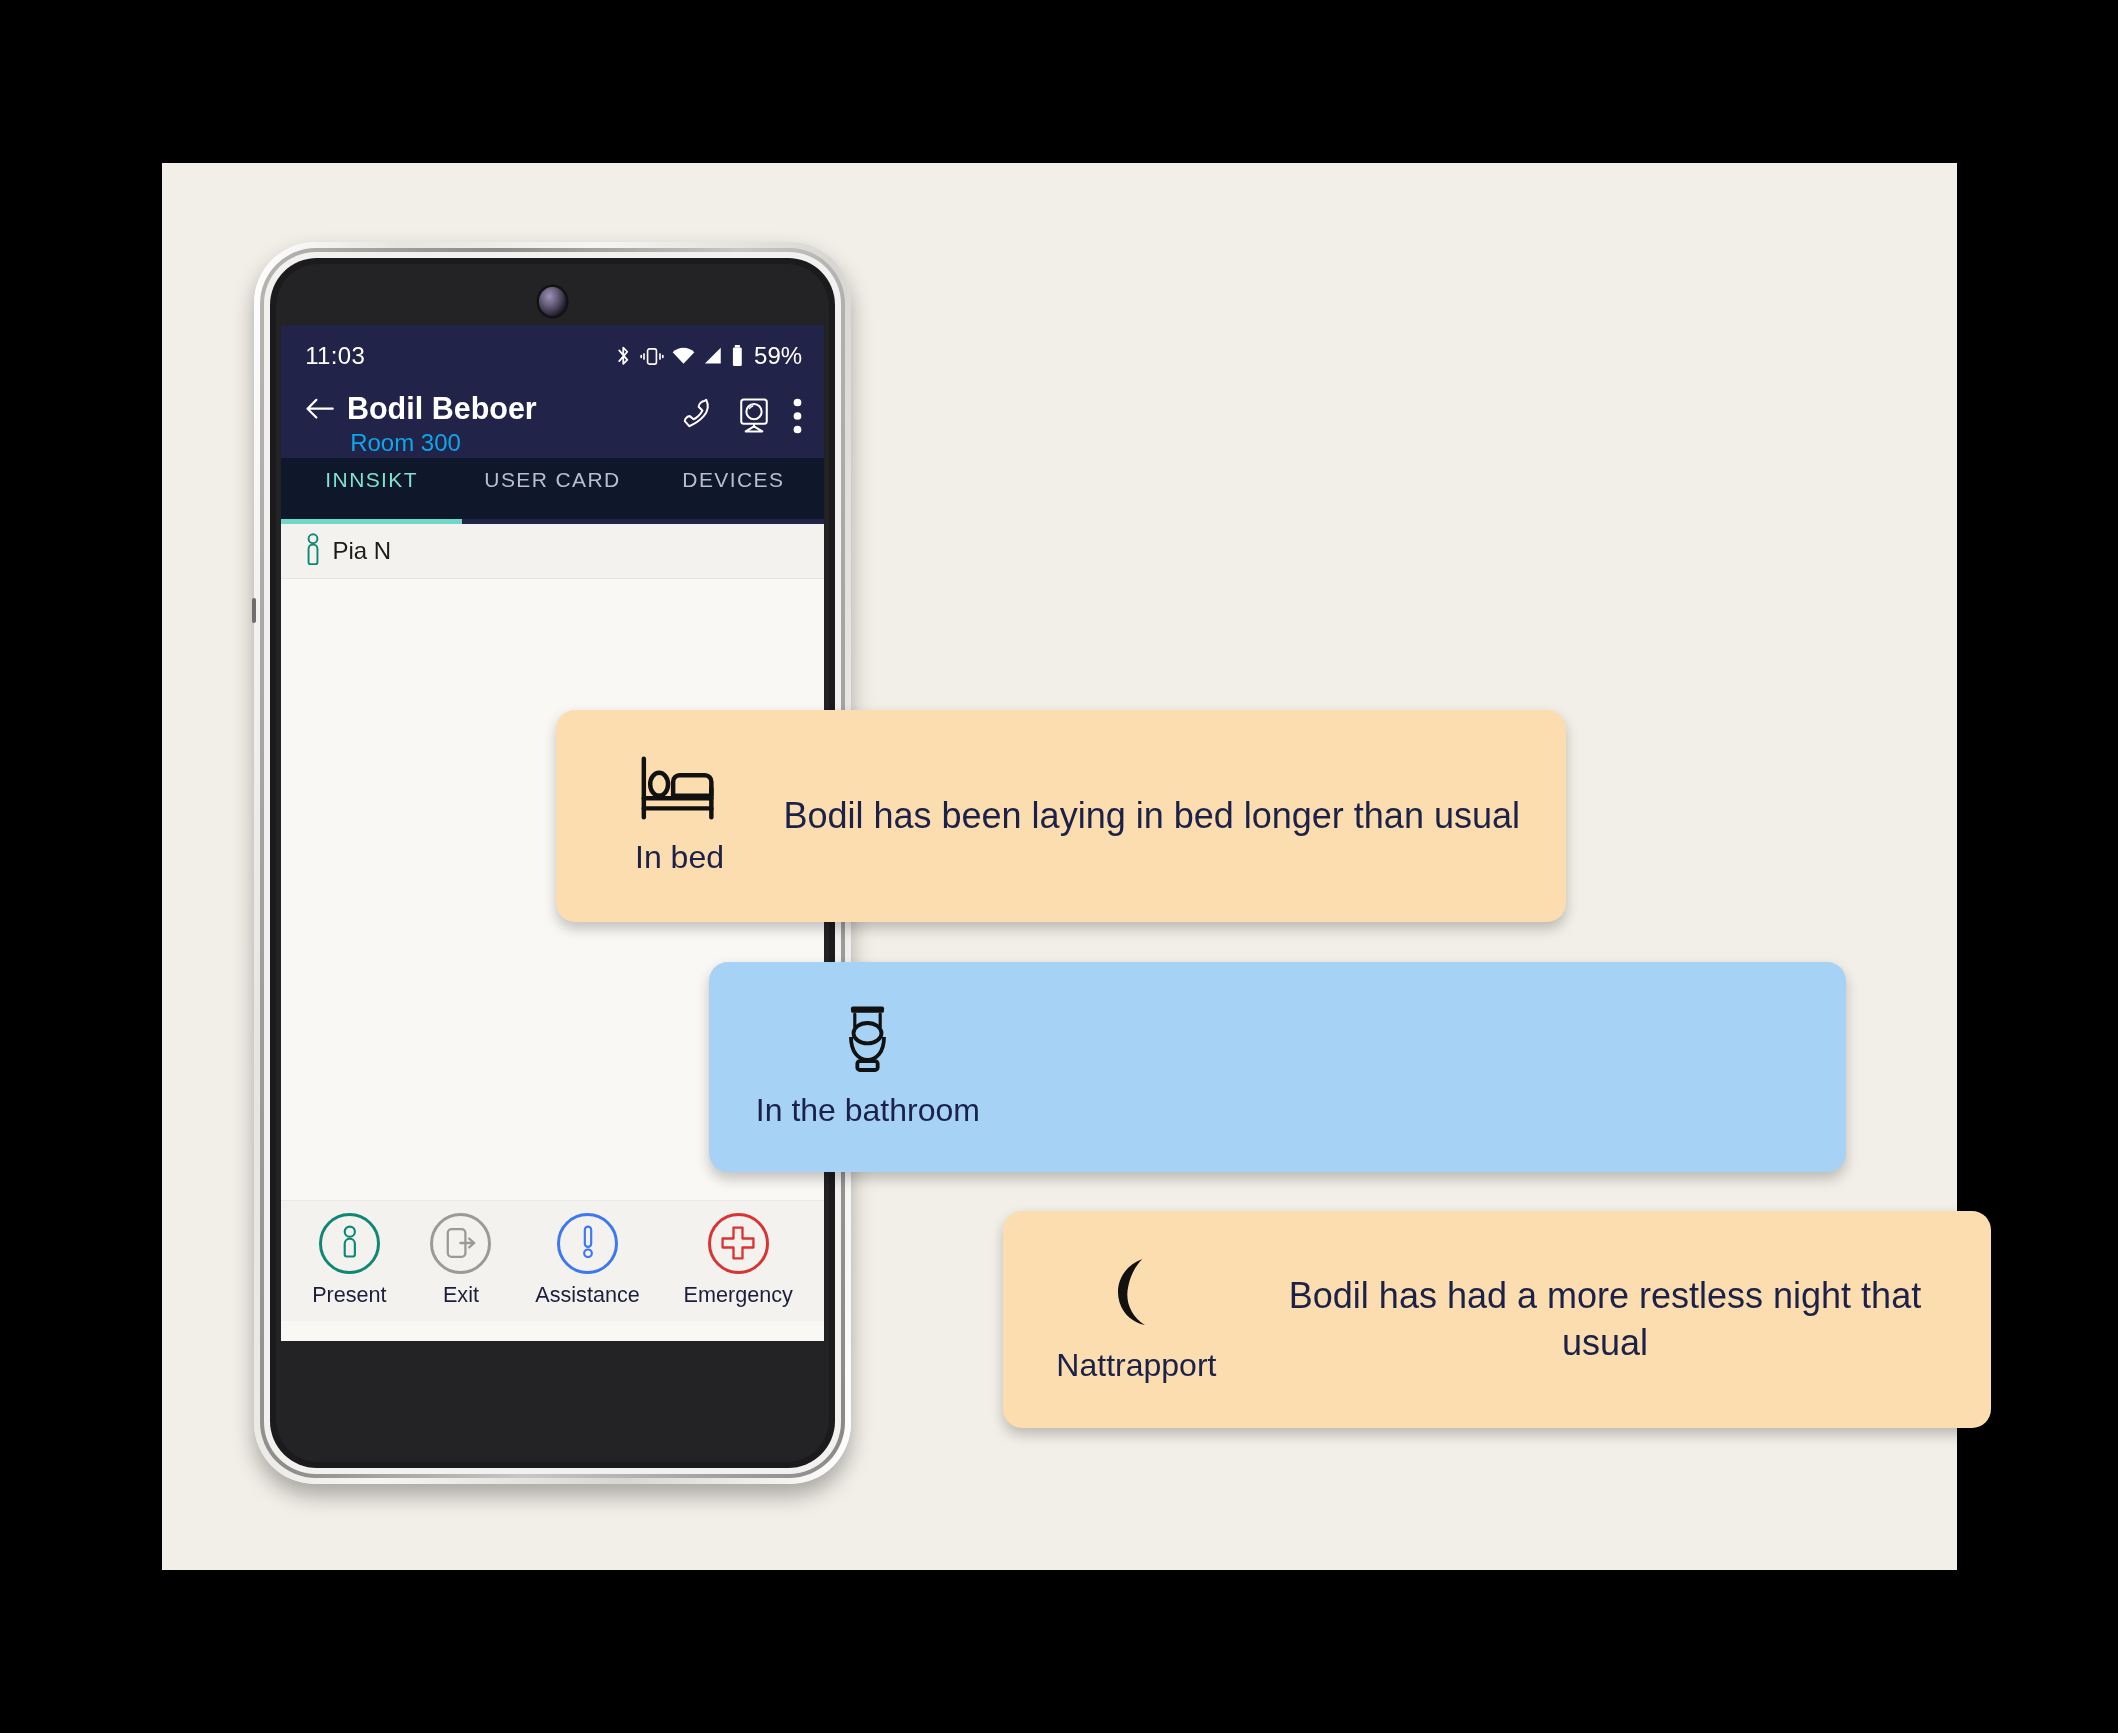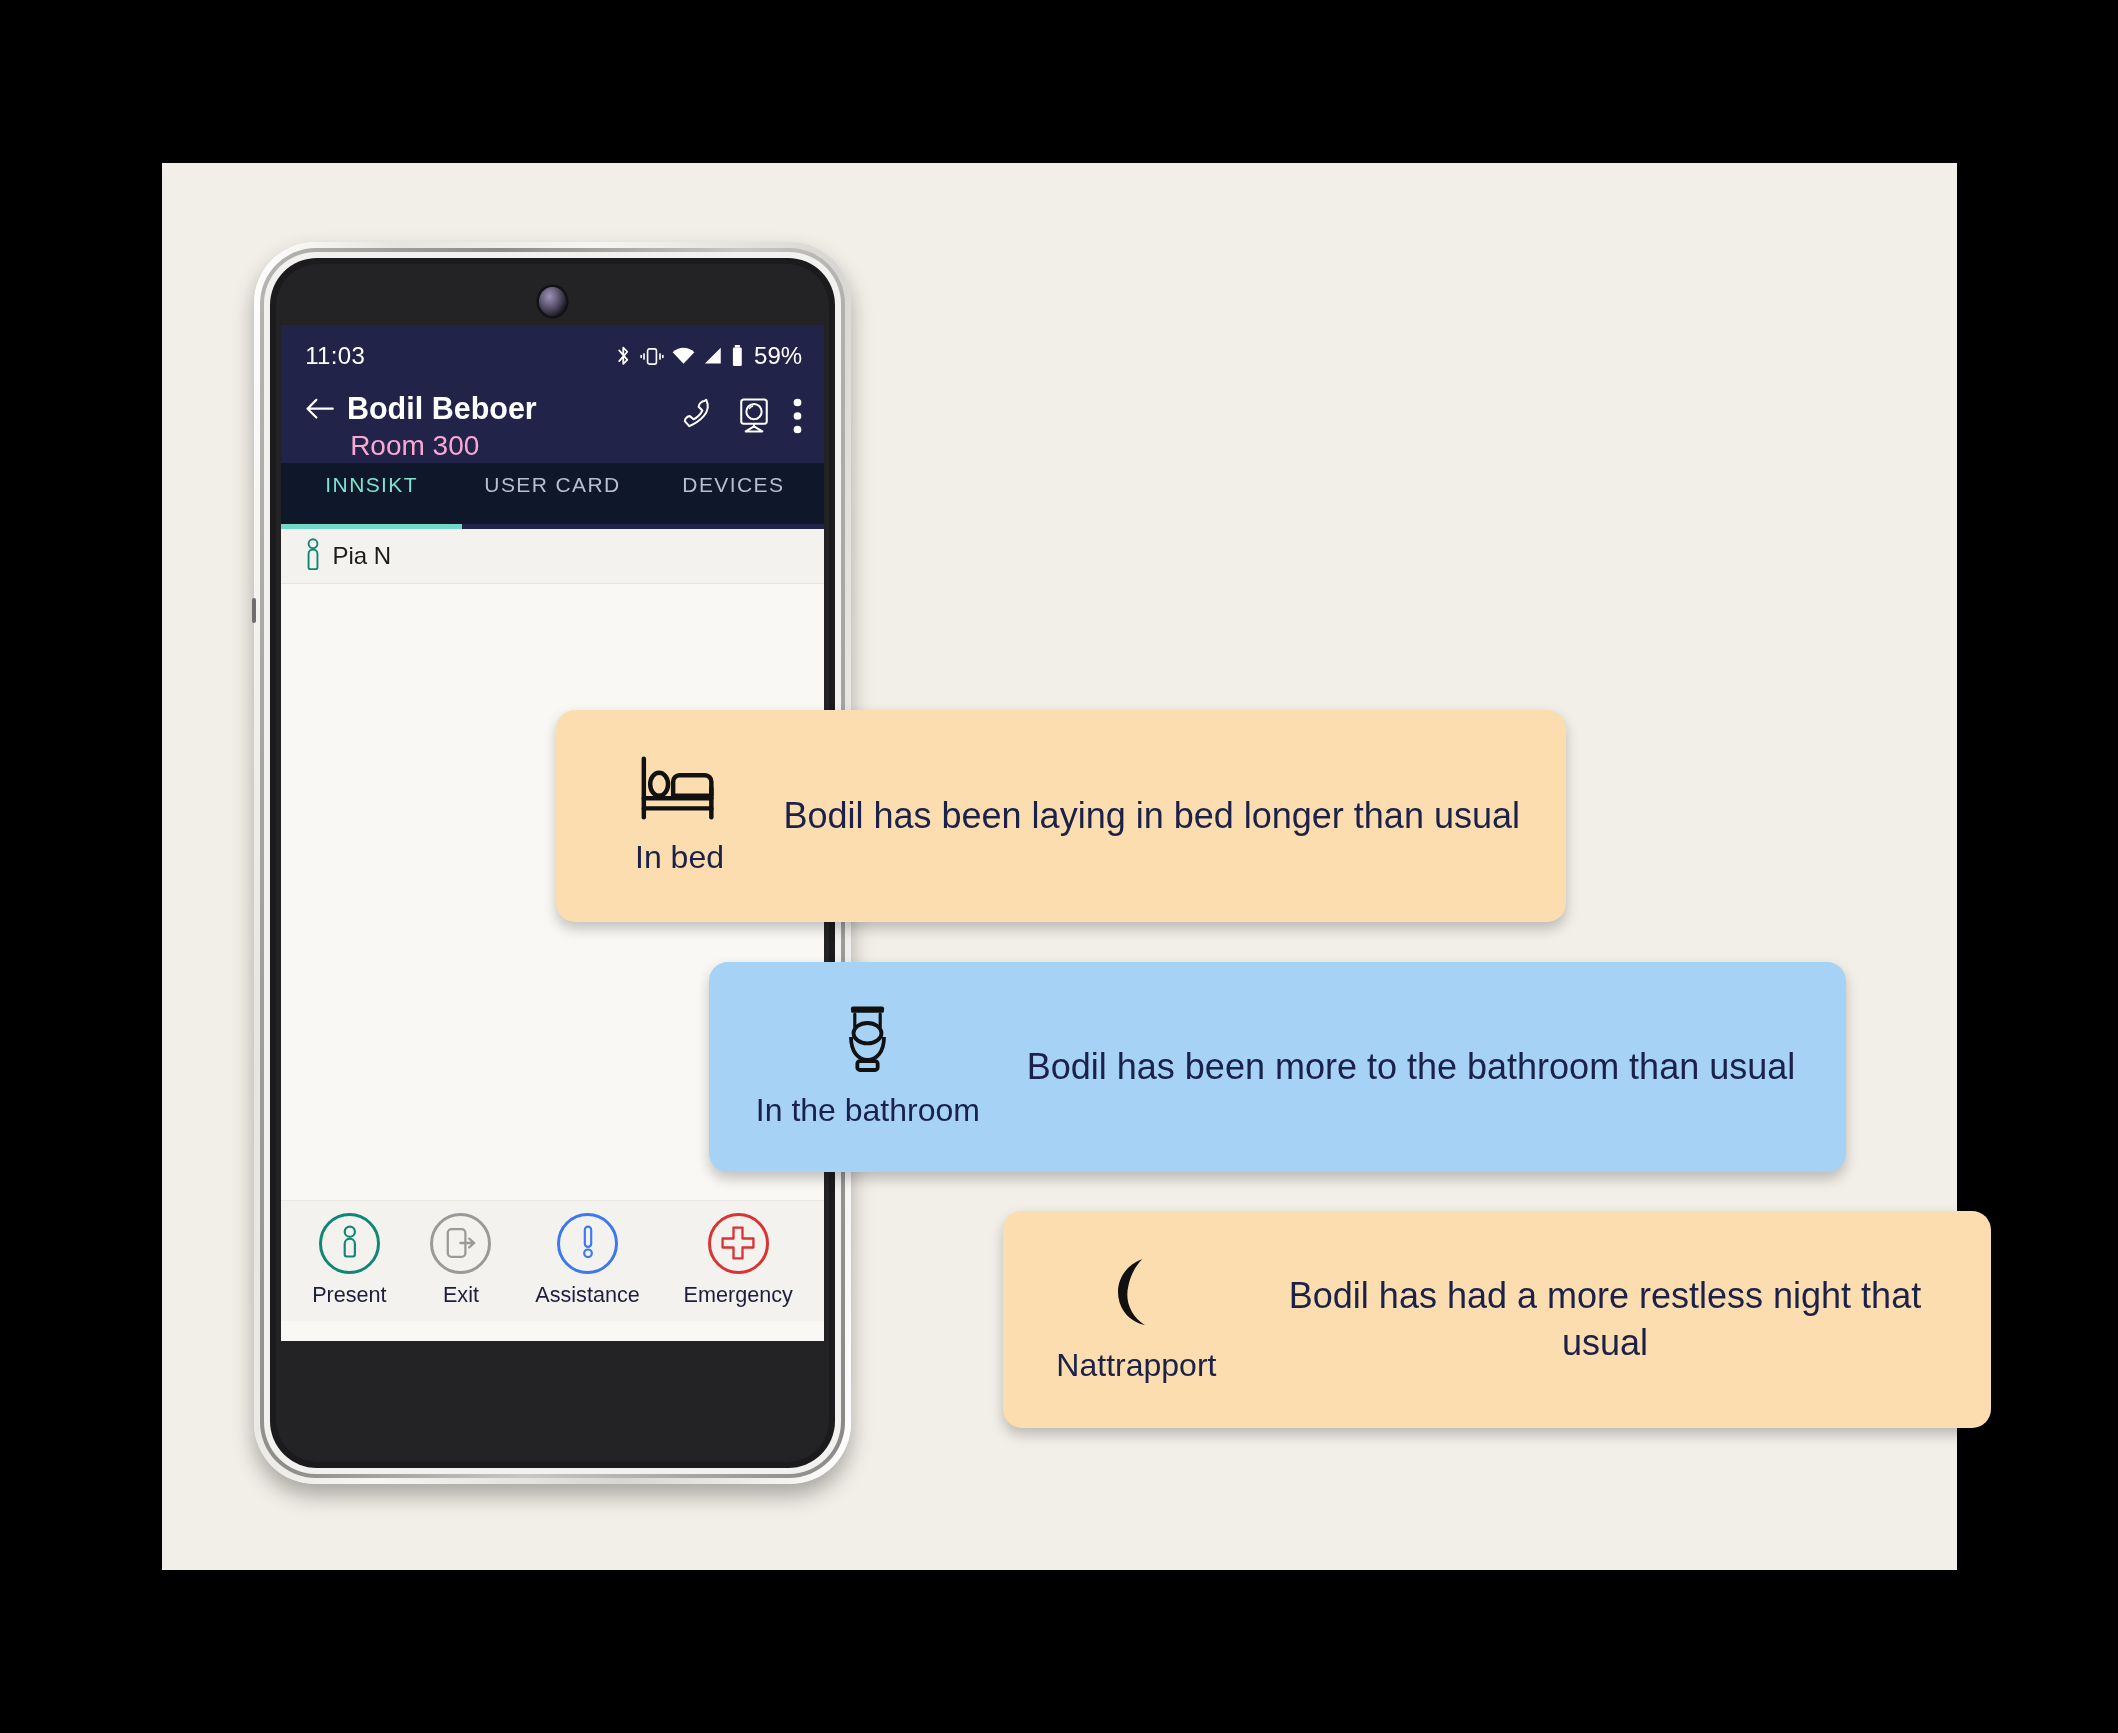--- a/index.html
+++ b/index.html
@@ -133,22 +133,22 @@
   .back-arrow { margin: 5.1px 12.7px 0 0; flex: 0 0 auto; cursor: pointer;}
   .titles { flex: 1 1 auto; }
   .res-name {
     color: #ffffff;
     font-size: 30.5px;
     font-weight: bold;
     line-height: 1.12;
     white-space: nowrap;
   }
   .res-room {
-    color: #f9a8d4;
-    font-size: 28px;
+    color: #0ea5e9;
+    font-size: 24px;
     line-height: 1.25;
     margin-top: 2.5px;
     padding-left: 3.2px;
   }
   .appbar-actions {
     display: flex;
     align-items: center;
     gap: 23px;
     margin-top: 6.4px;
     flex: 0 0 auto;
@@ -493,21 +493,20 @@
           <rect x="22" y="2" width="52" height="10" rx="3" fill="#111"></rect>
           <path d="M28 14 V34" stroke="#111" stroke-width="5" stroke-linecap="round"></path>
           <path d="M68 14 V34" stroke="#111" stroke-width="5" stroke-linecap="round"></path>
           <ellipse cx="48" cy="44" rx="22" ry="16" fill="none" stroke="#111" stroke-width="6"></ellipse>
           <path d="M22 50 C22 74 34 86 48 86 C62 86 74 74 74 50" fill="none" stroke="#111" stroke-width="6"></path>
           <rect x="32" y="88" width="32" height="14" rx="4" fill="none" stroke="#111" stroke-width="6"></rect>
         </svg>
       </span>
       <span class="clabel">In the bathroom</span>
     </div>
-    <div class="ctext">Bodil has been more to the bathroom than usual</div>
   </div>
 
   <div class="callout" id="callout-night">
     <div class="left-col">
       <span class="cicon">
         <svg width="66" height="74" viewBox="0 0 104 116">
           <path d="M62 6 C30 18 18 48 26 74 C32 94 48 106 66 110
                    C44 96 34 72 40 48 C44 30 52 16 62 6 Z" fill="#111"></path>
         </svg>
       </span>

